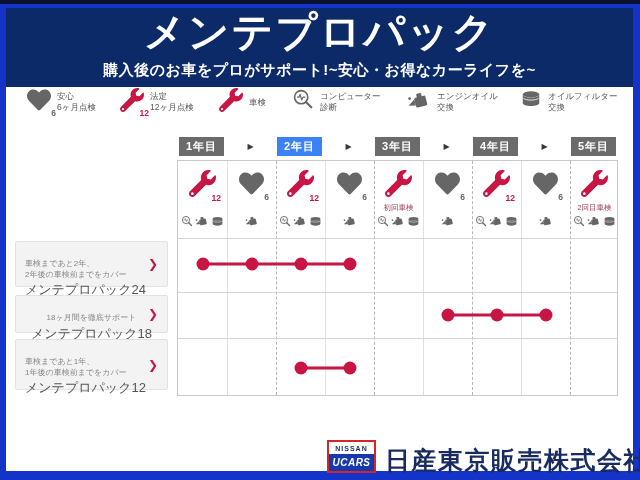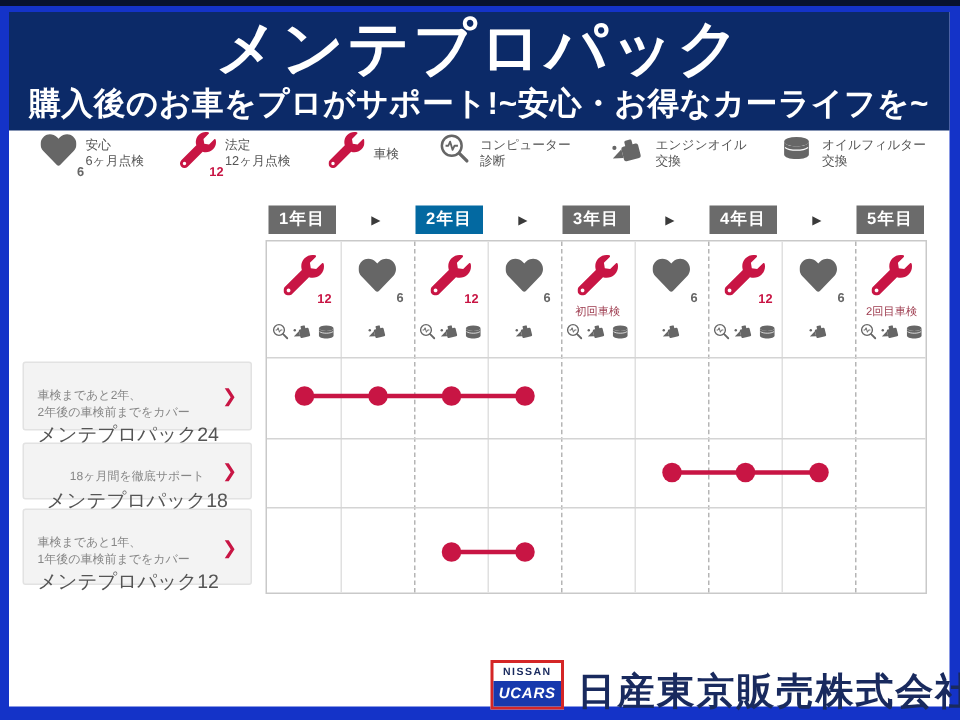--- a/index.html
+++ b/index.html
@@ -3,21 +3,21 @@
 <meta charset="utf-8">
 <style>
   html,body{margin:0;padding:0;}
   body{font-family:"Liberation Sans","DejaVu Sans",sans-serif;}
   #stage{position:relative;width:640px;height:480px;background:var(--frame,#1433c8);overflow:hidden;}
   #stage::before{content:"";position:absolute;left:0;top:0;right:0;height:4px;background:#08122e;}
   .inner{position:absolute;left:6px;top:8px;width:627px;height:463px;background:#ffffff;}
   
   .banner{position:absolute;left:0;top:0;width:100%;height:79px;background:var(--navy,#0c2a68);}
   .title{margin-top:1px;text-align:center;color:#ffffff;font-size:41px;font-weight:700;line-height:47px;letter-spacing:2px;}
-  .subtitle{text-align:center;color:#ffffff;font-size:21px;font-weight:600;line-height:27px;letter-spacing:0.5px;}
+  .subtitle{text-align:center;color:#ffffff;font-size:15px;font-weight:600;line-height:27px;letter-spacing:0.5px;}
   
   .legend-item{position:absolute;top:80px;display:flex;align-items:flex-start;}
   .legend-label{margin-left:6px;font-size:8.5px;color:#555;line-height:11px;padding-top:3px;white-space:nowrap;}
   .legend-label.single{padding-top:9px;}
   .iconwrap{position:relative;display:inline-block;}
   .badge{position:absolute;right:-5px;bottom:-2px;font-size:8.5px;font-weight:700;}
   .badge.red{color:var(--accent,#c81544);}
   .badge.gray{color:#666;}
   
   #yearHeader{position:absolute;left:171px;top:129px;width:441px;height:20px;}
@@ -120,21 +120,21 @@
             </svg></span>
           <div class="legend-label">
             <div>オイルフィルター</div>
             <div>交換</div>
           </div>
         </div>
       </div>
     <div id="yearHeader">
         <div class="yearbox" style="left: 2px; background: rgb(107, 107, 107);">1年目</div>
         <div class="yeararrow" style="left: 49px;">▶</div>
-        <div class="yearbox" style="left: 100px; background: #0369a1;">2年目</div>
+        <div class="yearbox" style="left: 100px; background: #3b82f6;">2年目</div>
         <div class="yeararrow" style="left: 147px;">▶</div>
         <div class="yearbox" style="left: 198px; background: rgb(107, 107, 107);">3年目</div>
         <div class="yeararrow" style="left: 245px;">▶</div>
         <div class="yearbox" style="left: 296px; background: rgb(107, 107, 107);">4年目</div>
         <div class="yeararrow" style="left: 343px;">▶</div>
         <div class="yearbox" style="left: 394px; background: rgb(107, 107, 107);">5年目</div>
       </div>
     <div id="grid">
         <div class="vline solid" style="left: 49px;"></div>
         <div class="vline dashed" style="left: 98px;"></div>

